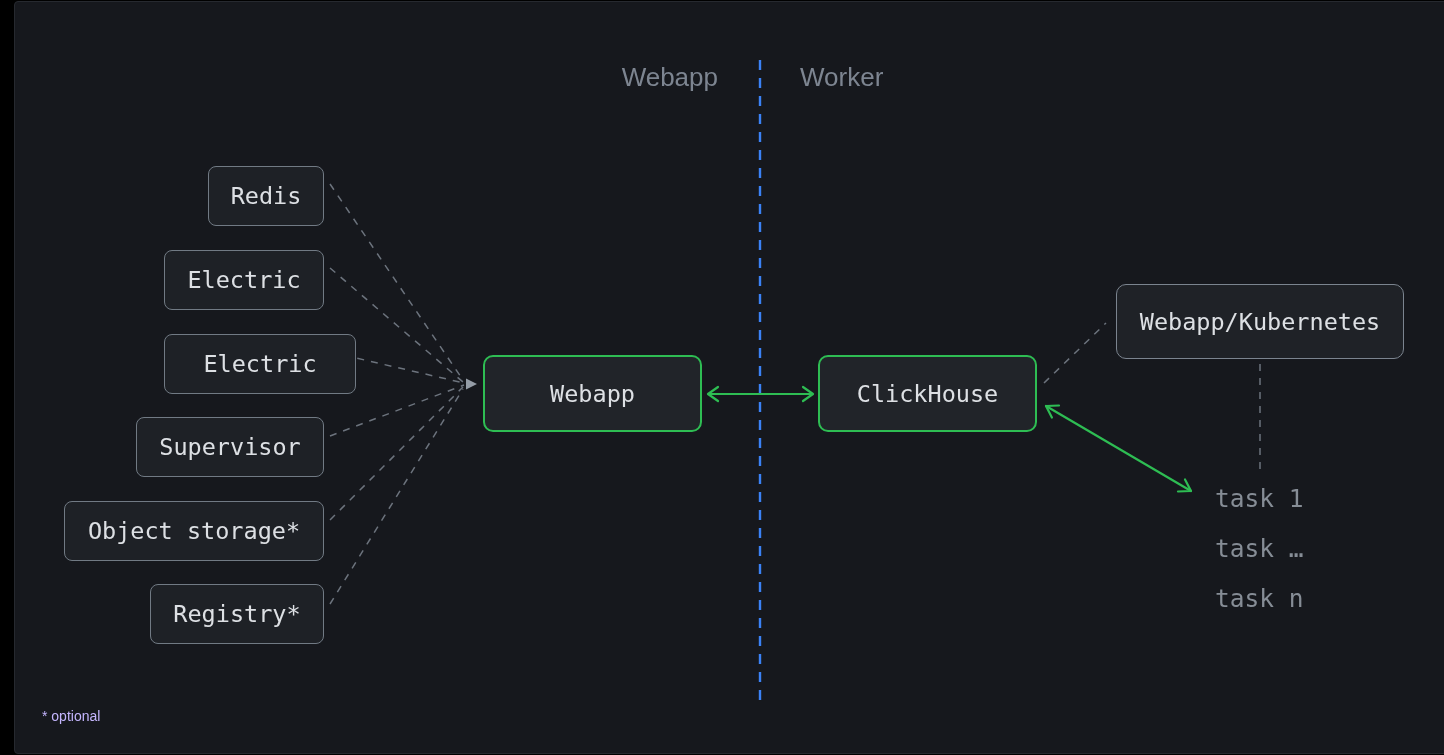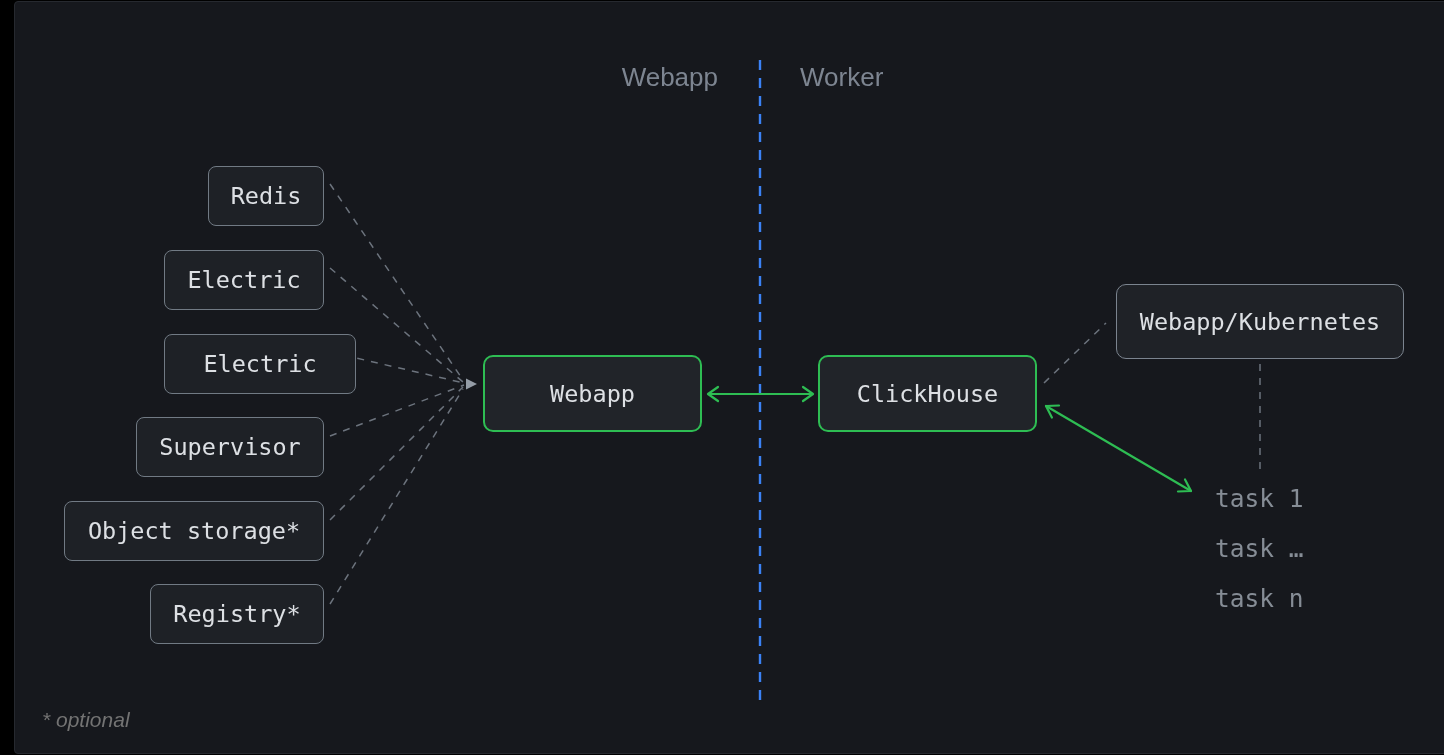--- a/index.html
+++ b/index.html
@@ -70,23 +70,22 @@
     height: 26px;
     line-height: 26px;
     margin-bottom: 24px;
     white-space: nowrap;
   }
   .footnote {
     position: absolute;
     left: 27px;
     top: 706px;
     font-family: "Liberation Sans", sans-serif;
-    font-size: 21px;
-    color: #737373;
-    font-style: italic;
+    font-size: 14px;
+    color: #c4b5fd;
   }
 </style>
 </head>
 <body>
 
 <div class="card">
 
   <svg class="layer" width="1444" height="755" viewBox="0 0 1444 755">
 
     <line x1="745" y1="58" x2="745" y2="706" stroke="#3b82f6" stroke-width="2.4" stroke-dasharray="10 8"></line>

